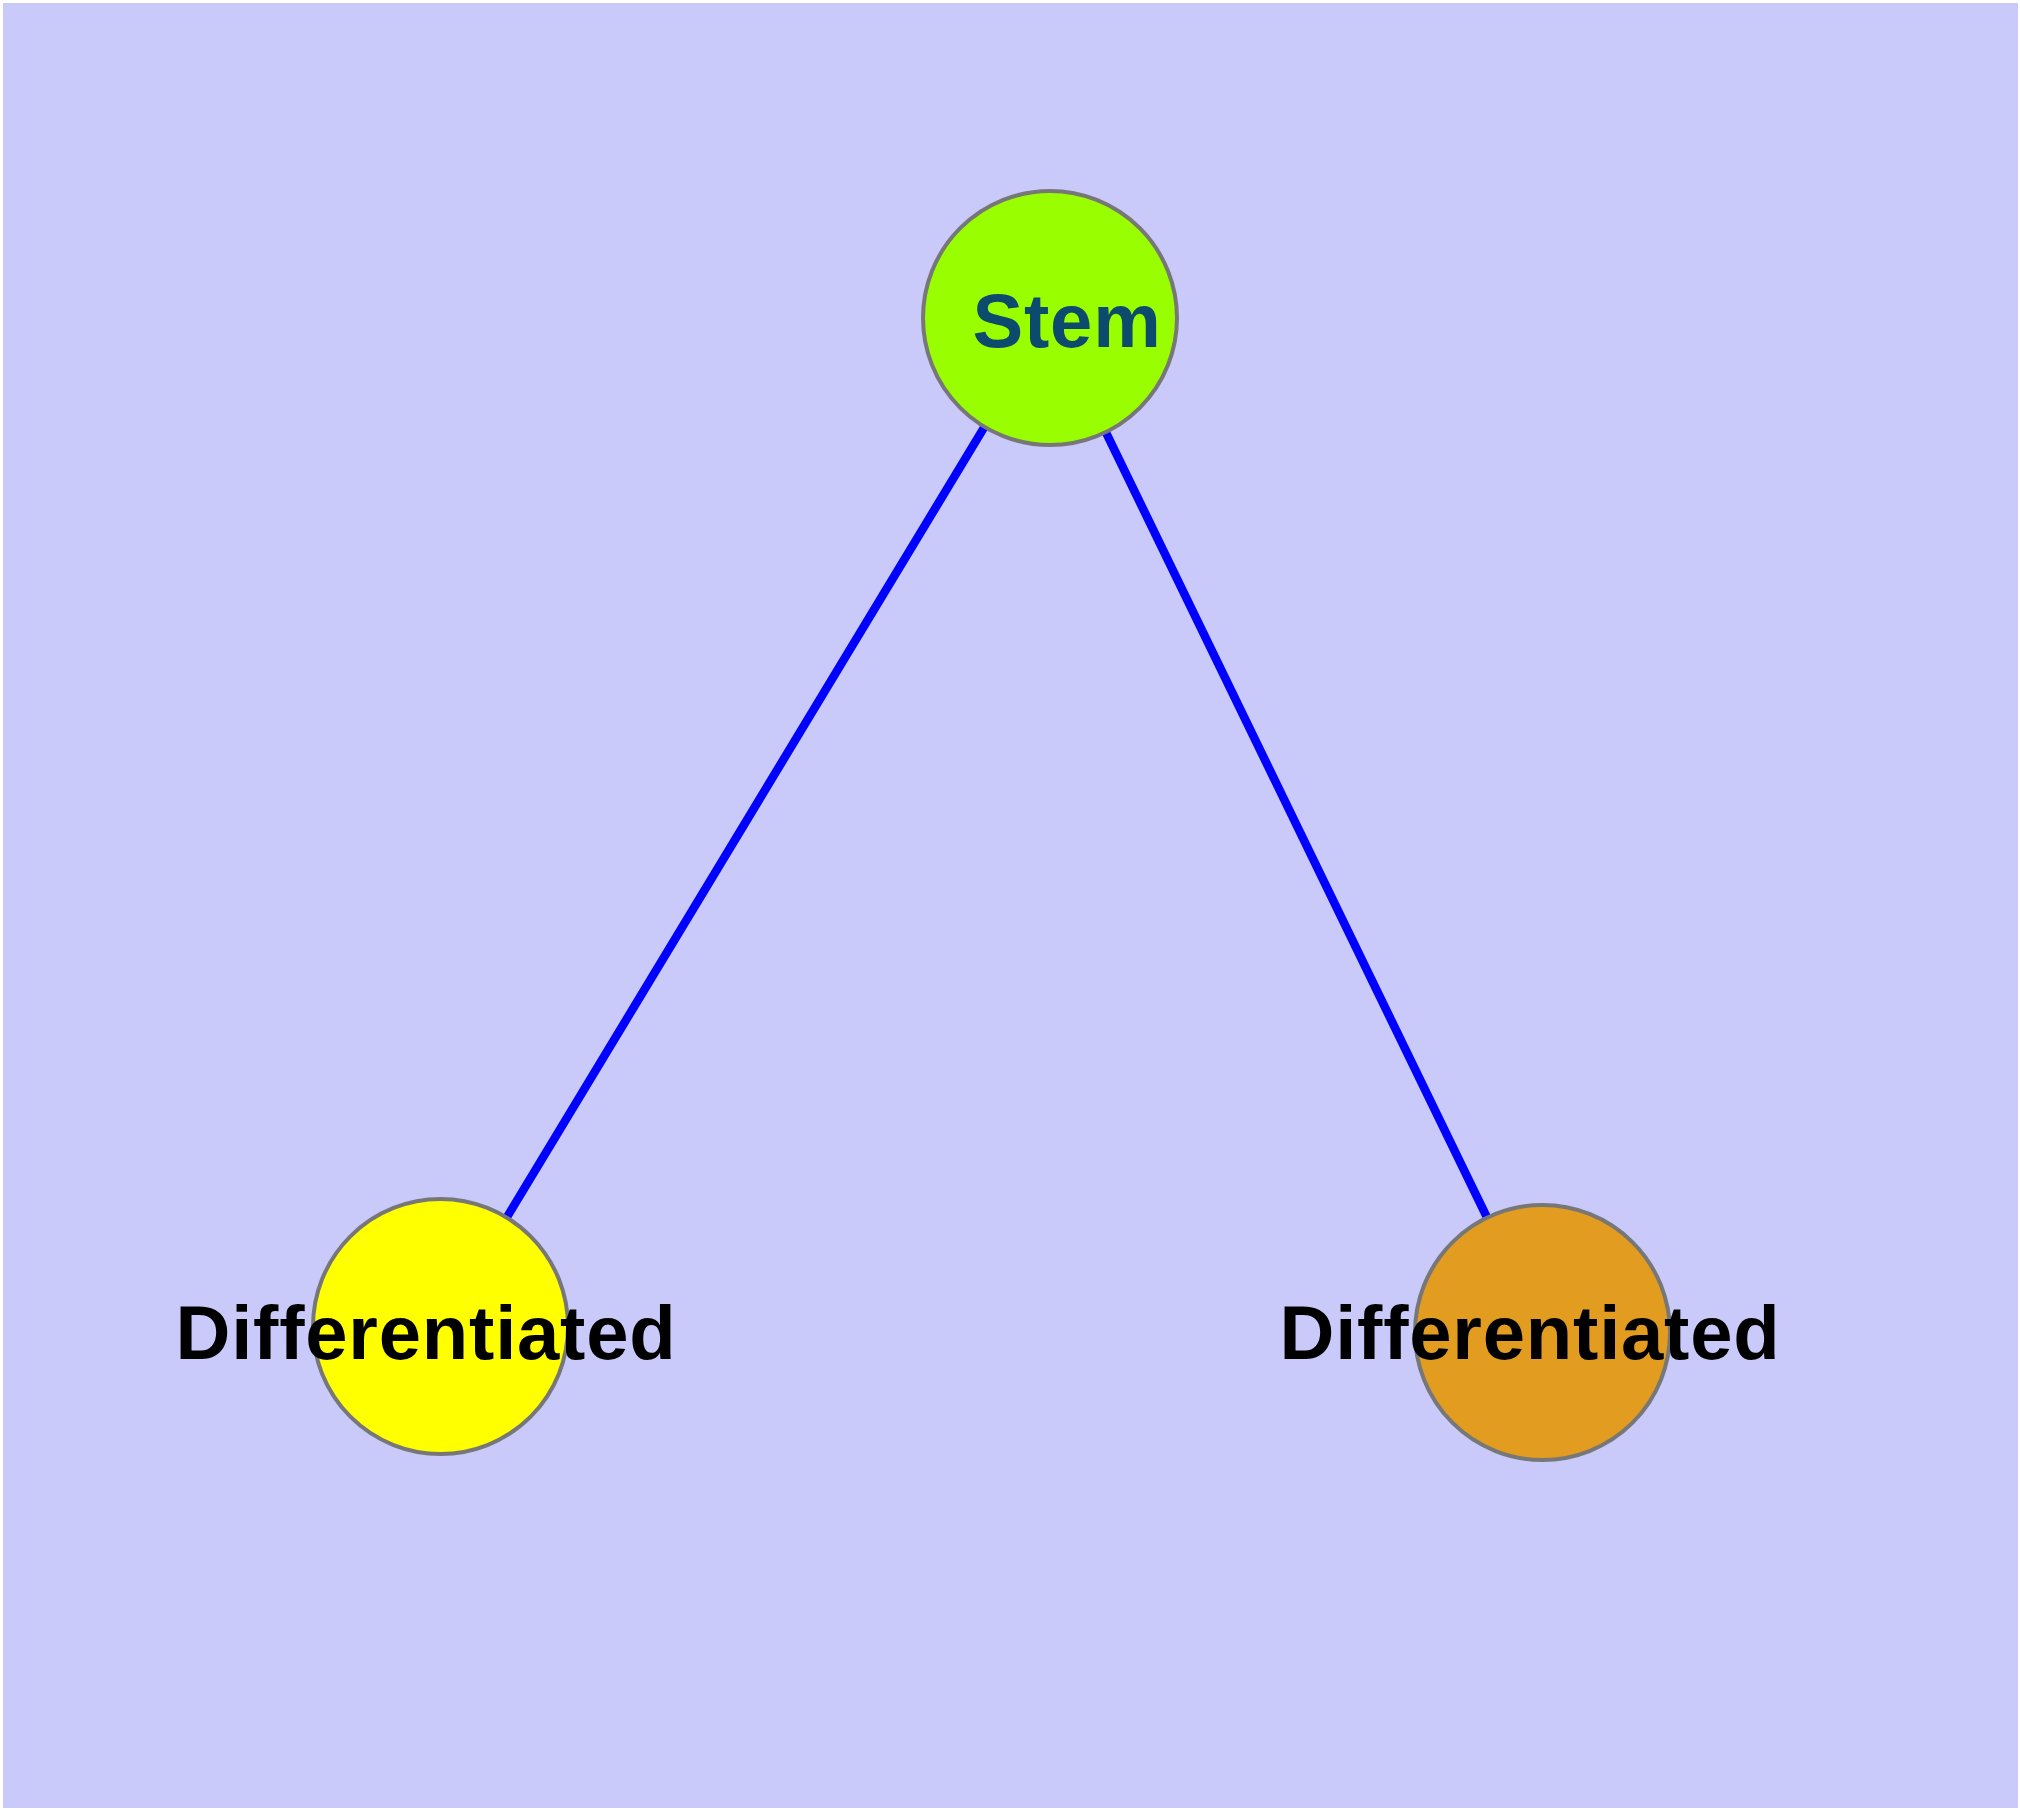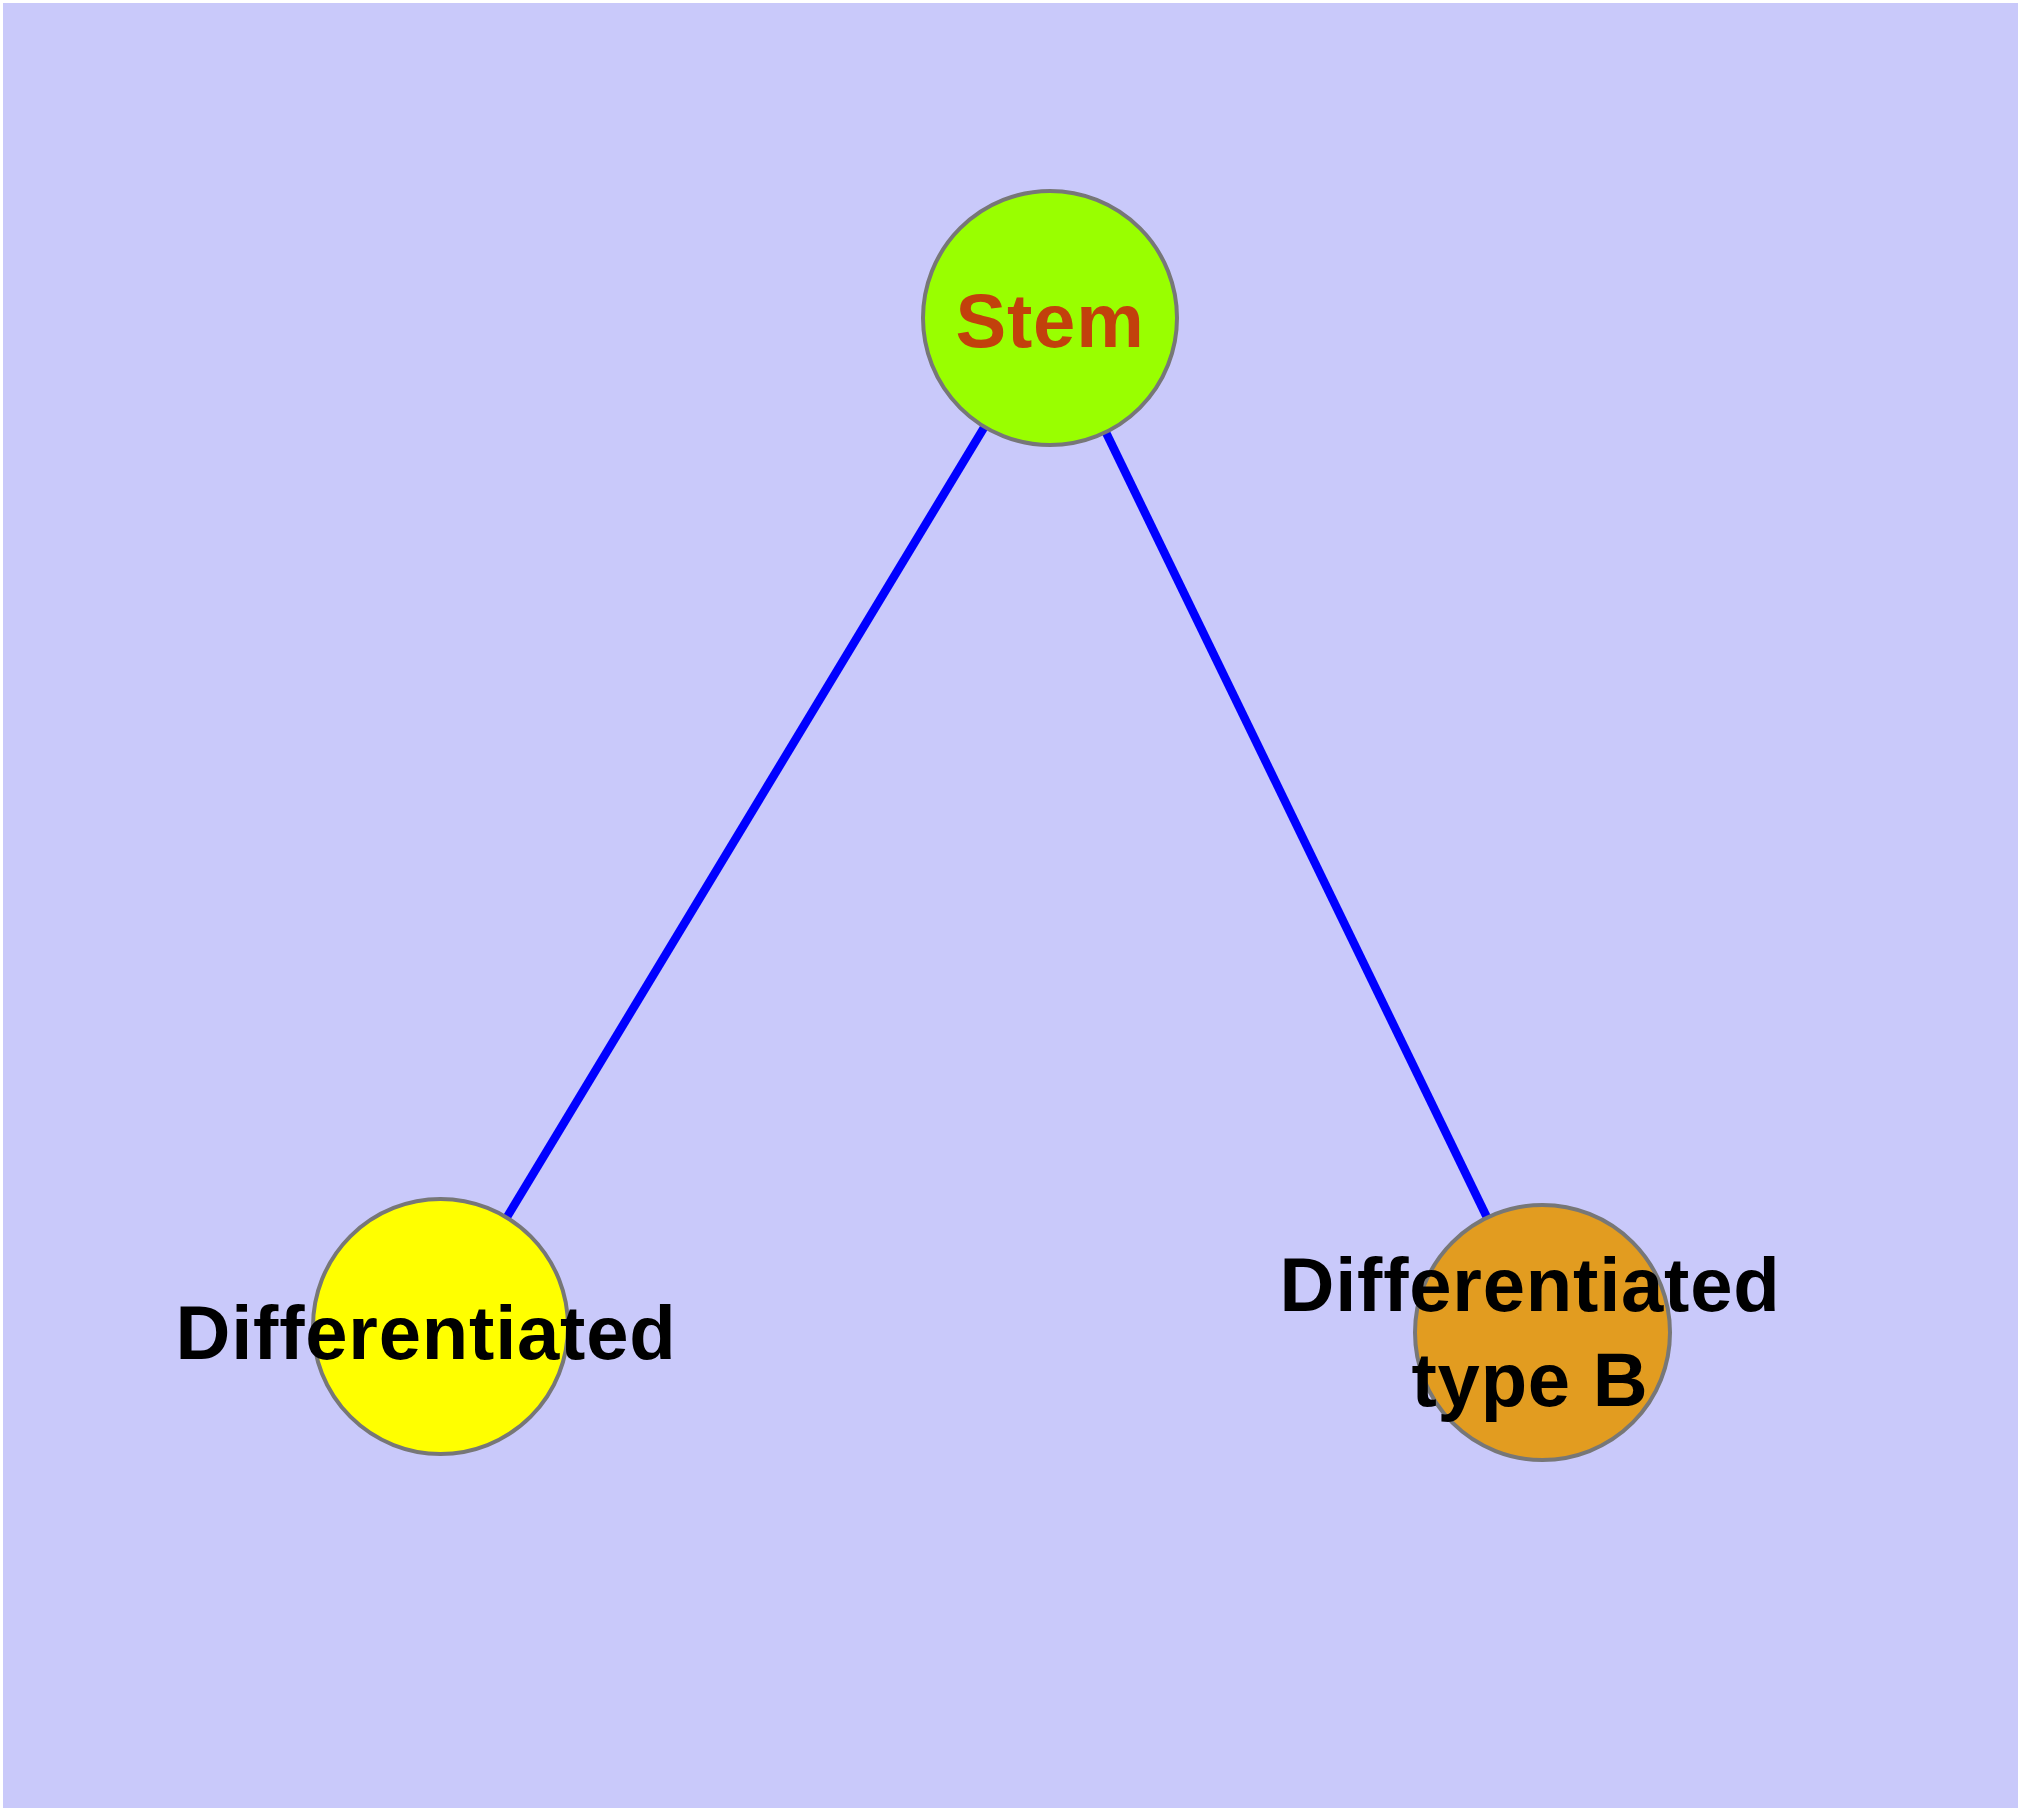--- a/index.html
+++ b/index.html
@@ -67,25 +67,24 @@
     <line stroke-width="10" x1="1239" y1="375" x2="520" y2="1565" stroke="#0000FF"></line>
     <line stroke-width="10" x1="1239" y1="375" x2="1820" y2="1572" stroke="#0000FF"></line>
   </svg>
 
   <div class="node node-stem" style="background-color: rgb(153, 255, 0); border-color: rgb(119, 119, 119);"></div>
 
   <div class="node node-type-a" style="background-color: rgb(255, 255, 0); border-color: rgb(119, 119, 119);"></div>
 
   <div class="node node-type-b" style="background-color: rgb(226, 156, 32); border-color: rgb(119, 119, 119);"></div>
 
-  <div class="node-label label-stem" style="color: #c2410c;">Stem</div>
+  <div class="node-label label-stem" style="color: #0c4a6e; margin-left: 17px;">Stem</div>
 
   <div class="node-label label-type-a" style="color: rgb(0, 0, 0);">
     <div>Differentiated</div>
   </div>
 
   <div class="node-label label-type-b" style="color: rgb(0, 0, 0);">
     <div>Differentiated</div>
-    <div>type B</div>
   </div>
 
 </div>
 
 
 </body></html>

